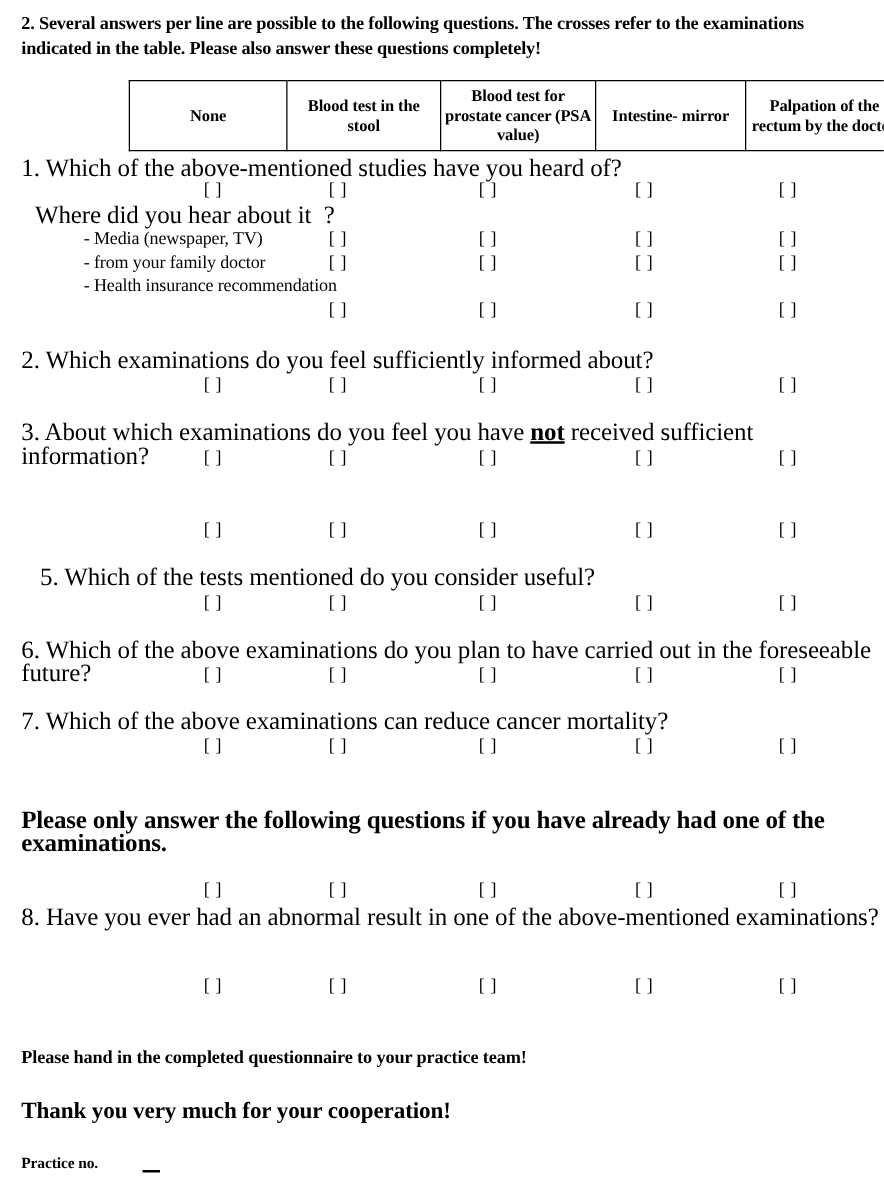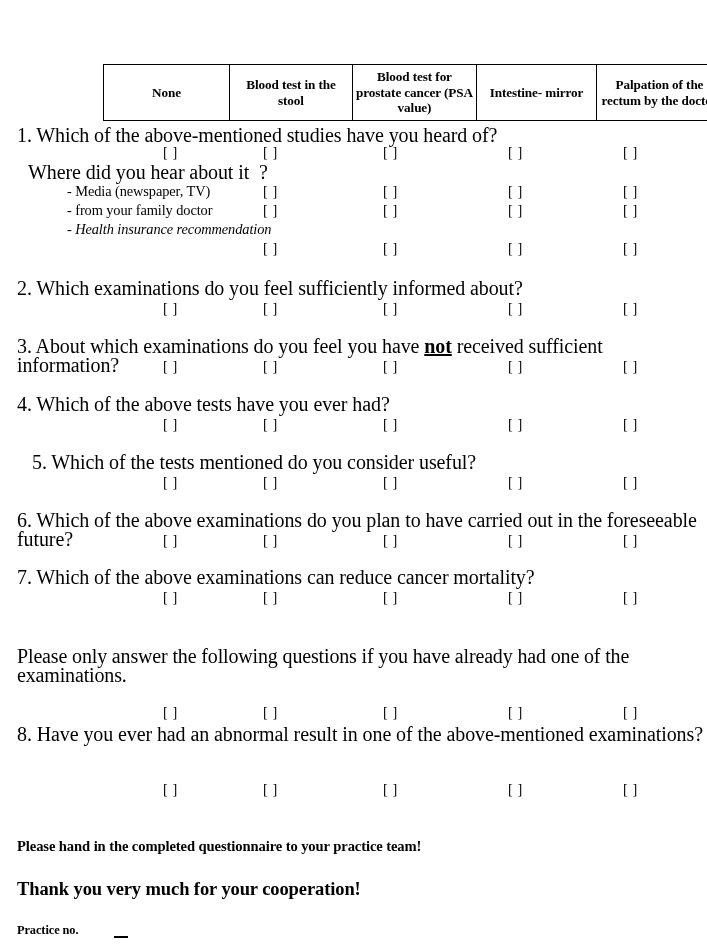--- a/index.html
+++ b/index.html
@@ -62,21 +62,21 @@
   .col-rectum    { width: 121px; }
 
   
   .q-text {
     position: absolute;
     font-size: 20px;
     line-height: 19px;
     letter-spacing: -0.1px;
     white-space: pre-wrap;
   }
-  .q-text.bold { font-weight: normal; letter-spacing: -0.15px; }
+  .q-text.bold { font-weight: bold; letter-spacing: -0.15px; }
   .q-text .u-bold { font-weight: bold; text-decoration: underline; }
 
   
   .bracket-row {
     position: absolute;
     left: 0;
     width: 707px;
     height: 18px;
   }
   .bracket {
@@ -112,20 +112,21 @@
     width: 14px;
     height: 0;
     border-bottom: 2px solid #000000;
   }
 </style>
 </head>
 <body>
 
 <div class="page">
 
+  <div class="intro">2. Several answers per line are possible to the following questions. The crosses refer to the examinations indicated in the table. Please also answer these questions completely!</div>
 
   <table class="exam-table">
     <tbody>
         <tr>
       <td class="col-none">None</td>
       <td class="col-stool">Blood test
 in the stool</td>
       <td class="col-psa">Blood test for
 prostate cancer
 (PSA value)</td>
@@ -158,21 +159,21 @@
   </div>
 
   <div class="sub-item" style="top:201px;">- from your family doctor</div>
   <div class="bracket-row" style="top:201px;">
     <span class="bracket" style="left:263px;">[ ]</span>
     <span class="bracket" style="left:383px;">[ ]</span>
     <span class="bracket" style="left:508px;">[ ]</span>
     <span class="bracket" style="left:623px;">[ ]</span>
   </div>
 
-  <div class="sub-item" style="top:220px;font-style:italic;">- Health insurance recommendation</div>
+  <div class="sub-item" style="top:220px;">- Health insurance recommendation</div>
   <div class="bracket-row" style="top:239px;">
     <span class="bracket" style="left:263px;">[ ]</span>
     <span class="bracket" style="left:383px;">[ ]</span>
     <span class="bracket" style="left:508px;">[ ]</span>
     <span class="bracket" style="left:623px;">[ ]</span>
   </div>
 
   <div class="q-text" style="left:17px; top:279px;">2. Which examinations do you feel sufficiently informed about?</div>
   <div class="bracket-row" style="top:299px;">
     <span class="bracket" style="left:163px;">[ ]</span>
@@ -184,21 +185,20 @@
 
   <div class="q-text" style="left:17px; top:337px;"><span>3. About which examinations do you feel you have </span><span class="u-bold">not</span><span> received sufficient information?</span></div>
   <div class="bracket-row" style="top:357px;">
     <span class="bracket" style="left:163px;">[ ]</span>
     <span class="bracket" style="left:263px;">[ ]</span>
     <span class="bracket" style="left:383px;">[ ]</span>
     <span class="bracket" style="left:508px;">[ ]</span>
     <span class="bracket" style="left:623px;">[ ]</span>
   </div>
 
-  <div class="q-text" style="left:17px; top:395px;">4. Which of the above tests have you ever had?</div>
   <div class="bracket-row" style="top:415px;">
     <span class="bracket" style="left:163px;">[ ]</span>
     <span class="bracket" style="left:263px;">[ ]</span>
     <span class="bracket" style="left:383px;">[ ]</span>
     <span class="bracket" style="left:508px;">[ ]</span>
     <span class="bracket" style="left:623px;">[ ]</span>
   </div>
 
   <div class="q-text" style="left:17px; top:453px;margin-left:15px;">5. Which of the tests mentioned do you consider useful?</div>
   <div class="bracket-row" style="top:473px;">

